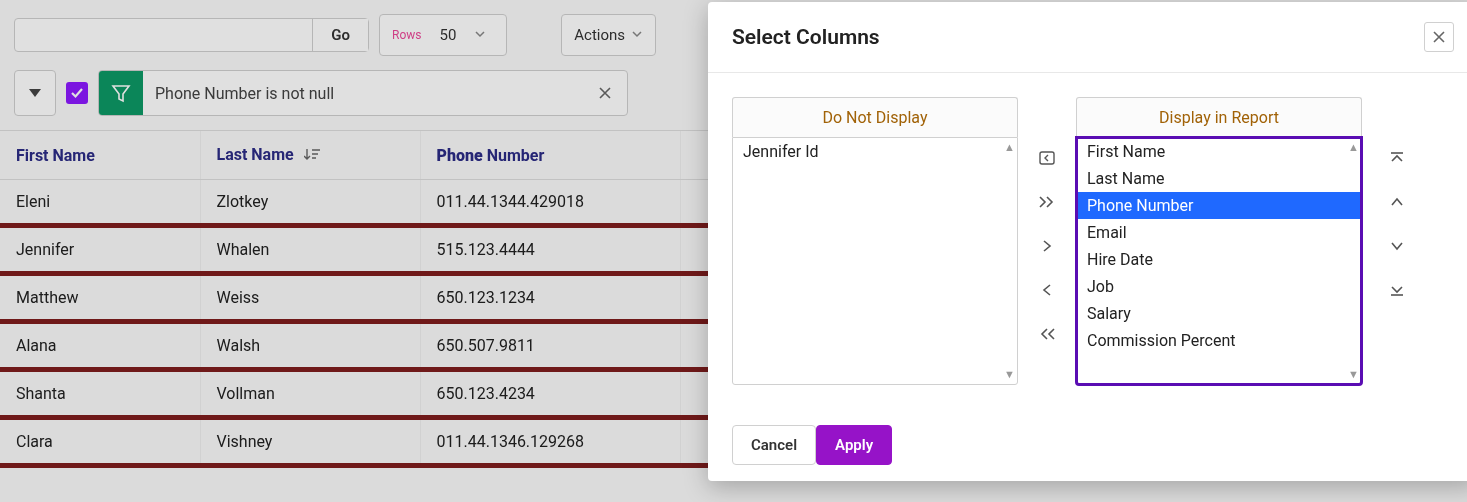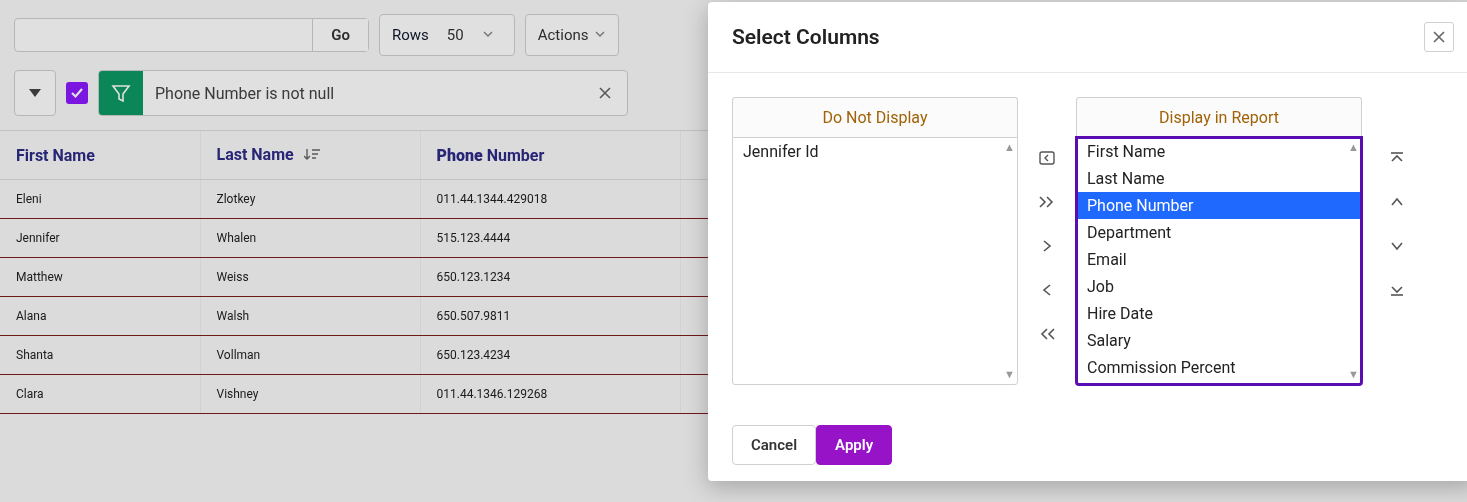--- a/index.html
+++ b/index.html
@@ -8,42 +8,42 @@
 
 .main { position: absolute; top: 0; left: 0; right: 0; bottom: 0; background: #fafafa; }
 .overlay-dim { position: absolute; inset: 0; background: rgba(0,0,0,0.12); pointer-events: none; z-index: 5; }
 
 .toolbar { display: flex; gap: 10px; padding: 14px 14px 14px 14px; align-items: center; }
 .search-box { display: flex; border: 1px solid #d0d0d0; border-radius: 4px; background: #fff; height: 34px; width: 355px; }
 .search-input { flex: 1; border: none; padding: 8px; font-size: 15px; outline: none; background: transparent; height: 100%; }
 .search-go { border-left: 1px solid #d0d0d0; padding: 0 18px; background: #fff; font-size: 15px; font-weight: 600; color: #333; cursor: pointer; display: flex; align-items: center; }
 
 .rows-group { display: flex; align-items: center; gap: 0; border: 1px solid #d0d0d0; border-radius: 4px; background: #fff; height: 42px; }
-.rows-label { padding: 0 10px 0 12px; color: #0f172a; font-size: 15px; }
+.rows-label { padding: 0 10px 0 12px; color: #ec4899; font-size: 12px; }
 .rows-select { padding: 0 20px 0 8px; font-size: 15px; color: #333; height: 100%; display: flex; align-items: center; position: relative; }
 .rows-select .chev { margin-left: 18px; color: #888; }
 
-.actions-btn { border: 1px solid #d0d0d0; border-radius: 4px; background: #fff; padding: 0 12px; font-size: 15px; color: #333; cursor: pointer; height: 42px; display: flex; align-items: center; gap: 6px; }
+.actions-btn { border: 1px solid #d0d0d0; border-radius: 4px; background: #fff; padding: 0 12px; font-size: 15px; color: #333; cursor: pointer; height: 42px; display: flex; align-items: center; gap: 6px; margin-left: 44px; }
 
 .filter-bar { display: flex; align-items: center; gap: 10px; padding: 0 14px 14px 14px; }
 .filter-toggle { width: 42px; height: 46px; border: 1px solid #d0d0d0; border-radius: 4px; background: #fff; cursor: pointer; display: flex; align-items: center; justify-content: center; }
 .filter-checkbox { width: 22px; height: 22px; background: #8c1aff; border-radius: 3px; display: flex; align-items: center; justify-content: center; }
 .filter-checkbox svg { fill: #fff; }
 .filter-chip { flex: 1; max-width: 530px; display: flex; align-items: center; border: 1px solid #d0d0d0; border-radius: 4px; background: #fff; height: 46px; }
 .filter-icon-sq { width: 44px; height: 44px; background: #0d9966; display: flex; align-items: center; justify-content: center; border-radius: 3px 0 0 3px; margin: 0; }
 .filter-text { flex: 1; padding: 0 12px; font-size: 16px; color: #444; }
 .filter-remove { width: 44px; height: 44px; display: flex; align-items: center; justify-content: center; cursor: pointer; color: #555; }
 
 .grid { border-top: 1px solid #ddd; }
 .grid table { width: 100%; border-collapse: collapse; }
 .grid th { text-align: left; padding: 14px 16px; font-size: 16px; font-weight: 700; color: #2c2c86; border-bottom: 1px solid #ddd; border-right: 1px solid #eee; vertical-align: middle; }
 .grid th.sorted { color: #2c2c86; }
 .grid th .sort-icon { display: inline-block; margin-left: 6px; color: #666; vertical-align: middle; }
 .grid th.phone strong { color: #2c2c86; }
-.grid td { padding: 12px 16px; font-size: 12px; color: #222; border-bottom: 1px solid #7f1d1d; border-right: 1px solid #eee; }
+.grid td { padding: 12px 16px; font-size: 16px; color: #222; border-bottom: 5px solid #7f1d1d; border-right: 1px solid #eee; }
 .col1 { width: 200px; }
 .col2 { width: 220px; }
 .col3 { width: 260px; }
 
 
 .dialog { position: absolute; top: 2px; left: 708px; width: 770px; background: #fff; border-radius: 4px; box-shadow: 0 6px 24px rgba(0,0,0,0.25); z-index: 10; }
 .dialog-header { padding: 20px 24px; border-bottom: 1px solid #e8e8e8; display: flex; align-items: center; justify-content: space-between; }
 .dialog-title { font-size: 21px; font-weight: 600; color: #222; }
 .dialog-close { width: 30px; height: 30px; border: 1px solid #d0d0d0; border-radius: 3px; background: #fff; cursor: pointer; display: flex; align-items: center; justify-content: center; color: #555; }
 
@@ -240,24 +240,23 @@
     </div>
 
     <div class="shuttle">
       <div class="shuttle-title">Display in Report</div>
       <div class="shuttle-list highlighted" id="shuttle-right">
         <span class="shuttle-scroll-arrow up">▲</span>
         <span class="shuttle-scroll-arrow down">▼</span>
       <div class="shuttle-item">First Name</div>
           <div class="shuttle-item">Last Name</div>
           <div class="shuttle-item selected">Phone Number</div>
-          <div class="shuttle-item">Department</div>
           <div class="shuttle-item">Email</div>
+          <div class="shuttle-item">Hire Date</div>
           <div class="shuttle-item">Job</div>
-          <div class="shuttle-item">Hire Date</div>
           <div class="shuttle-item">Salary</div>
           <div class="shuttle-item">Commission Percent</div>
         </div>
     </div>
 
     <div class="order-controls">
       <div class="ctl-btn">
         <svg width="16" height="16" viewBox="0 0 16 16">
             <path d="M2 3 L14 3" stroke="#555" stroke-width="1.6"></path>
             <path d="M3 11 L8 6 L13 11" stroke="#555" stroke-width="1.6" fill="none"></path>

